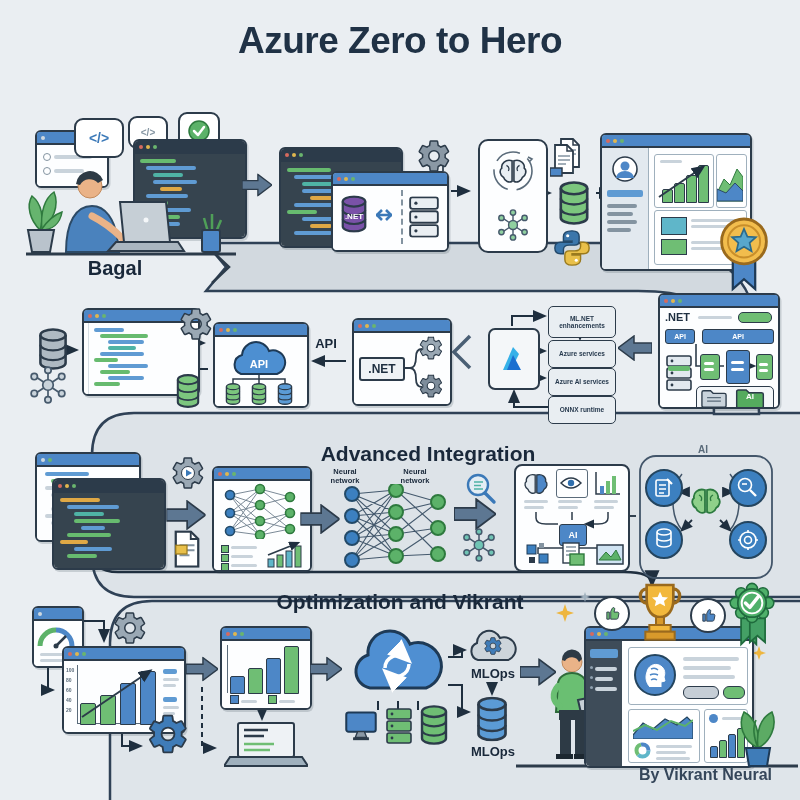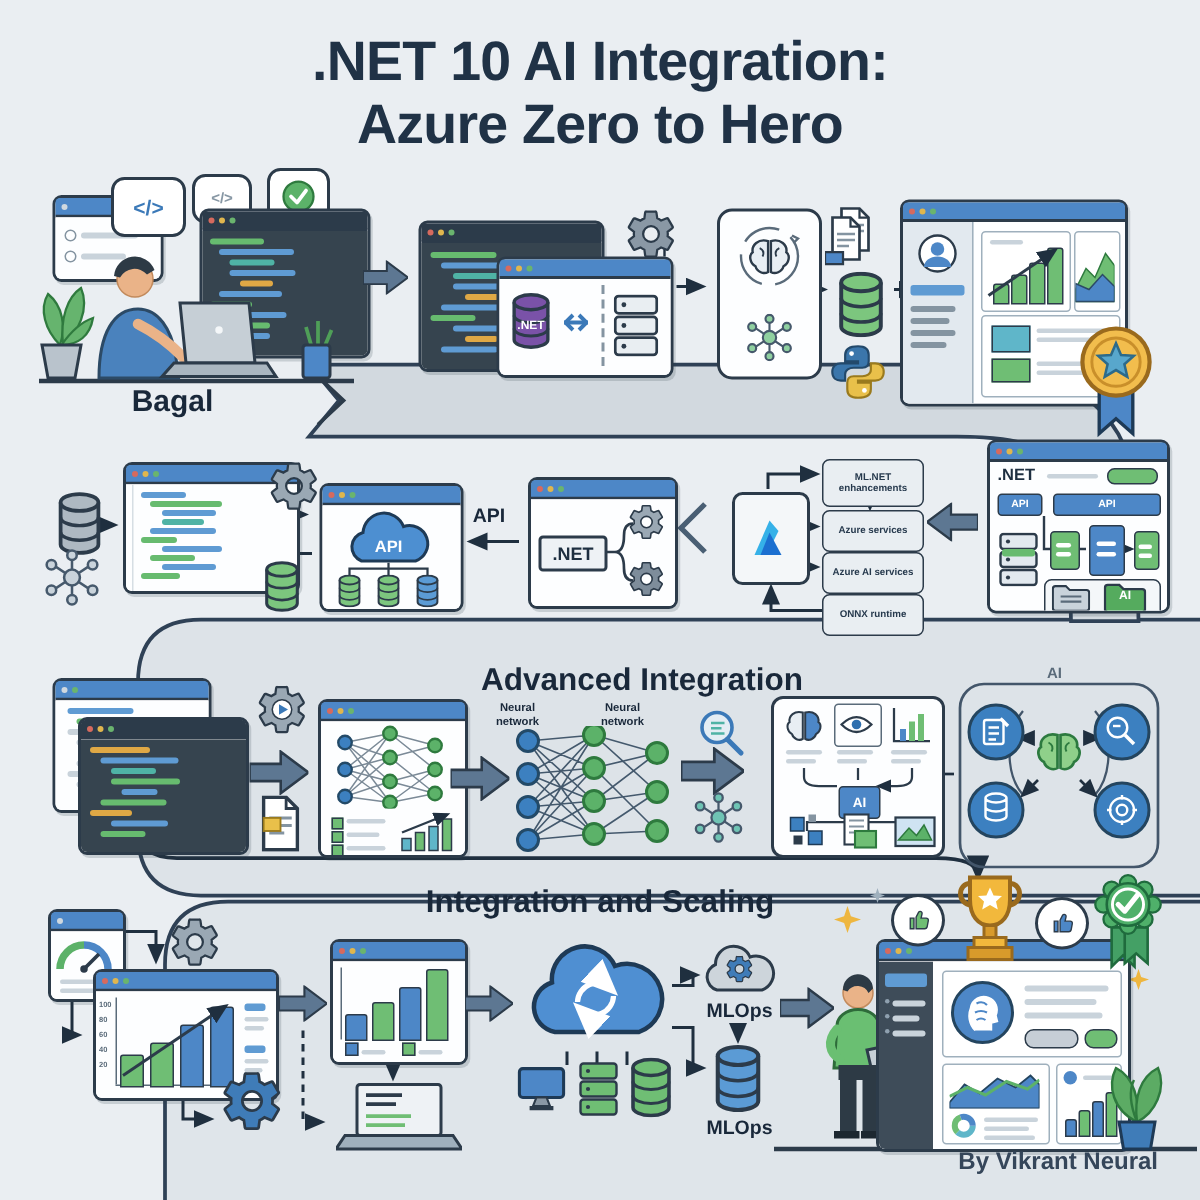--- a/index.html
+++ b/index.html
@@ -170,21 +170,20 @@
     <path d="M262,709 V718" marker-end="url(#ah)"></path>
     <path d="M202,687 V748 H214" stroke-dasharray="5,4" marker-end="url(#ah)"></path>
     <path d="M378,701 V710 M398,701 V710 M418,701 V710"></path>
     <path d="M448,657 H462 V650 H464" marker-end="url(#ah)"></path>
     <path d="M448,685 H462 V712 H468" marker-end="url(#ah)"></path>
     <path d="M492,684 V693" marker-end="url(#ah)"></path>
   </g>
 </svg>
 
 <div class="title">
-  <div>.NET 10 AI Integration:</div>
   <div>Azure Zero to Hero</div>
 </div>
 
 <div class="win" style="left:35px;top:130px;width:70px;height:54px">
   <div class="tb">
         <span class="dot d-w"></span>
       </div>
   <div class="bd">
     <div class="abs" style="left:6px;top:8px;width:6px;height:6px;border:1.5px solid #8494a1;border-radius:50%"></div>
     <div class="cl c-w" style="left:17px;top:10px;width:38px"></div>
@@ -748,21 +747,21 @@
       <g transform="translate(19,76)">
             <path d="M2,4 a7,3 0 0 0 14,0 a7,3 0 0 0 -14,0 V16 a7,3 0 0 0 14,0 V4 M2,10 a7,3 0 0 0 14,0"></path>
           </g>
       <circle cx="112" cy="88" r="8"></circle>
           <circle cx="112" cy="88" r="3.5"></circle>
           <path d="M112,78 v3 M112,95 v3 M102,88 h3 M119,88 h3"></path>
     </g>
   </g>
 </svg>
 
-<div class="heading" style="left:270px;top:590px;width:260px;font-size:21px">Integration and Scaling</div>
+<div class="heading" style="left:270px;top:590px;width:260px;font-size:21px">Optimization and Vikrant</div>
 
 <div class="win" style="left:32px;top:606px;width:48px;height:58px">
   <div class="tb">
         <span class="dot d-w"></span>
       </div>
   <div class="bd">
     <svg class="abs" style="left:2px;top:2px" width="40" height="26">
       <path d="M4,23 A16,16 0 0 1 20,7" fill="none" stroke="#5cb269" stroke-width="5"></path>
       <path d="M20,7 A16,16 0 0 1 36,23" fill="none" stroke="#4d87c7" stroke-width="5"></path>
       <path d="M20,23 L30,13" stroke="#2c3b4a" stroke-width="2.5"></path>

